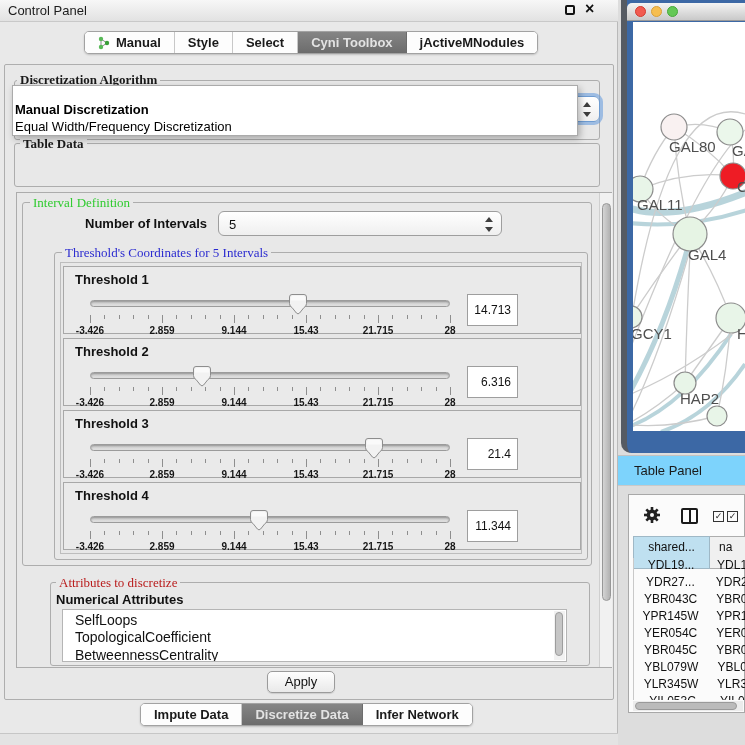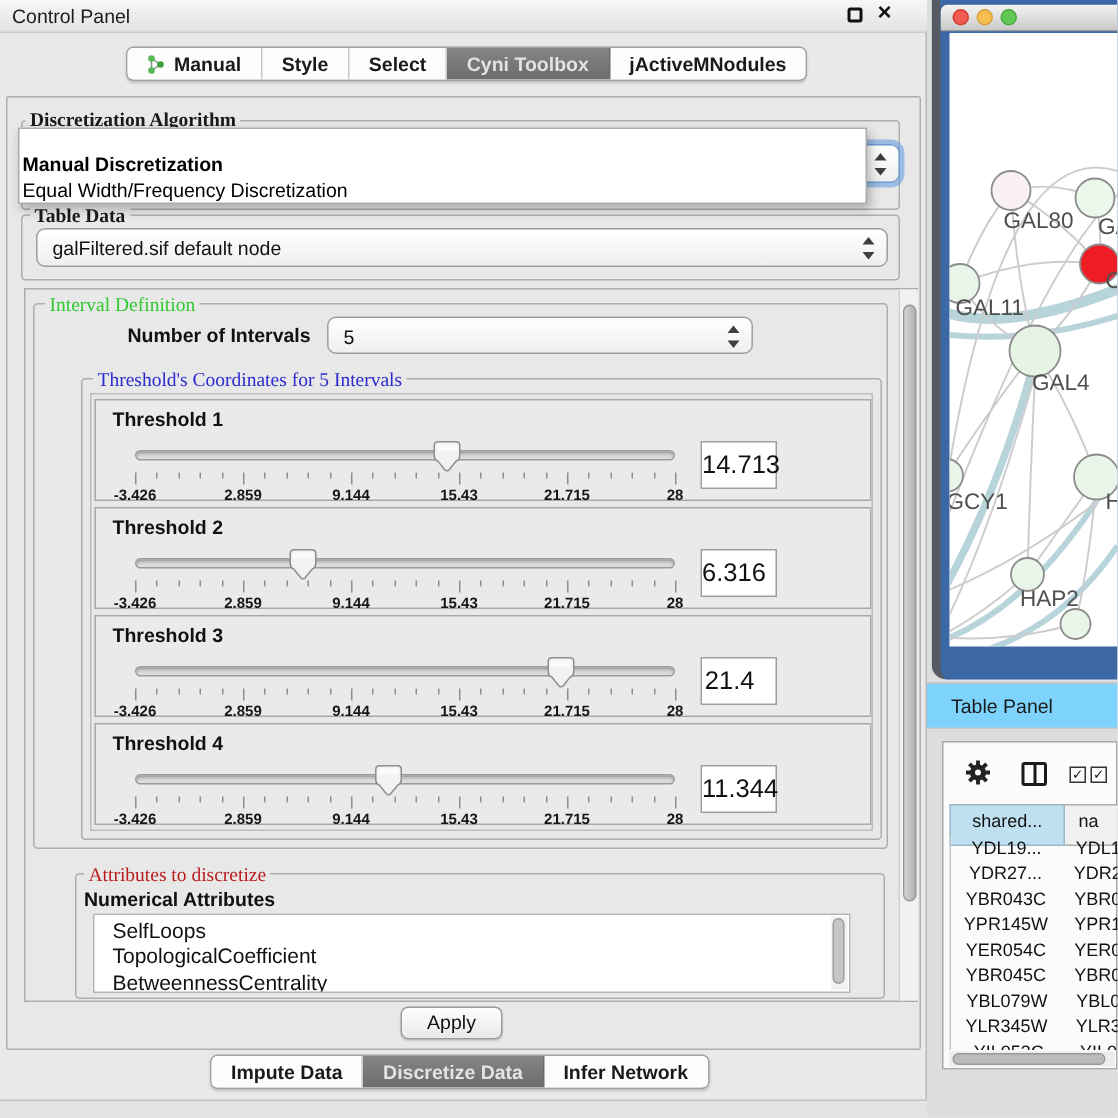--- a/index.html
+++ b/index.html
@@ -63,21 +63,21 @@
   .thr-box{position:absolute;left:63px;width:518px;height:68px;border:1px solid #A8A8A8;background:#EAEAEA;}
   .thr-label{position:absolute;left:11px;top:5px;font-size:13px;font-weight:bold;color:#111;}
   .thr-slider{position:absolute;left:26px;top:26px;width:360px;height:40px;}
   .thr-track{position:absolute;left:0;top:7px;width:100%;height:7px;border:1px solid #9B9B9B;border-radius:5px;background:linear-gradient(#C6C6C6,#E3E3E3);box-shadow:inset 0 1px 2px rgba(0,0,0,.25);}
   .thr-ticks{position:absolute;left:0;top:22px;width:100%;height:9px;}
   .tick{position:absolute;top:0;width:1px;height:4px;background:#8E8E8E;}
   .tick-major{height:8px;}
   .thr-ticklabels{position:absolute;left:0;top:32px;width:100%;height:12px;}
   .ticklabel{position:absolute;transform:translateX(-50%);font-size:10px;font-weight:bold;color:#161616;white-space:nowrap;}
   .thr-thumb{position:absolute;top:0;width:20px;height:22px;}
-  .thr-value{position:absolute;left:403px;top:27px;width:51px;height:32px;background:#FFF;border:1px solid #9E9E9E;font-size:17px;color:#111;text-align:right;line-height:30px;padding-right:14px;}
+  .thr-value{position:absolute;left:403px;top:27px;width:51px;height:32px;background:#FFF;border:1px solid #9E9E9E;font-size:12px;color:#111;text-align:right;line-height:30px;padding-right:6px;}
 
   #fs-attrs{left:50px;top:582px;width:540px;height:84px;}
   #legend-attrs{left:56px;top:575px;color:#b91c1c;}
   #lbl-numattrs{position:absolute;left:56px;top:592px;font-size:13px;font-weight:bold;color:#111;}
   #attr-list{position:absolute;left:62px;top:609px;width:505px;height:53px;background:#FFF;border:1px solid #B5B5B5;overflow:hidden;}
   .attr-item{font-size:14px;color:#111;padding-left:12px;line-height:17.3px;}
   .attr-item:first-child{margin-top:2px;}
   #attr-sb{position:absolute;left:554px;top:611px;width:11px;height:49px;background:#F2F2F2;}
   #attr-sb-thumb{position:absolute;left:1px;top:1px;width:8px;height:44px;border-radius:4px;background:#C6C6C6;border:1px solid #9D9D9D;}
 
@@ -91,21 +91,21 @@
   #net-canvas{position:absolute;left:6px;top:22px;width:112px;height:409px;background:#FFF;overflow:hidden;}
 
   #tp-header{position:absolute;left:618px;top:455px;width:127px;height:31px;background:#7dd3fc;border-top:1px solid #C2C2C2;border-bottom:1px solid #C9C9C9;}
   #tp-title{position:absolute;left:16px;top:7px;font-size:13px;color:#1A1A1A;}
   #tp-box{position:absolute;left:628px;top:494px;width:117px;height:219px;background:#FBFBFB;border:1px solid #A8A8A8;}
   .gear{position:absolute;left:14px;top:11px;}
   .split{position:absolute;left:52px;top:13px;width:17px;height:16px;border:2px solid #1A1A1A;border-radius:2px;}
   .split:after{content:"";position:absolute;left:5.5px;top:0;width:2px;height:12px;background:#1A1A1A;}
   .cb{position:absolute;top:16px;width:11px;height:11px;border:1.5px solid #333;font-size:9px;line-height:9px;text-align:center;color:#222;}
   #cb1{left:84px;} #cb2{left:98px;}
-  #tp-hrow{position:absolute;left:4px;top:41px;height:28px;width:113px;display:flex;}
+  #tp-hrow{position:absolute;left:4px;top:41px;height:33px;width:113px;display:flex;}
   .hc1{width:77px;background:#BFE0F0;border:1px solid #9FB8C6;font-size:12px;text-align:center;line-height:20px;color:#111;}
   .hc2{flex:1;background:#F0F0F0;border-top:1px solid #ADADAD;border-bottom:1px solid #ADADAD;font-size:12px;padding-left:9px;line-height:20px;color:#111;overflow:hidden;}
   #trows{position:absolute;left:4px;top:63px;width:113px;height:142px;overflow:hidden;border-left:1px solid #C9C9C9;}
   .trow{height:17px;display:flex;font-size:12px;color:#111;}
   .tc1{width:77px;text-align:center;white-space:nowrap;overflow:hidden;}
   .tc2{padding-left:9px;white-space:nowrap;overflow:hidden;}
   #tp-hsb{position:absolute;left:4px;top:206px;width:110px;height:10px;background:#ECECEC;}
   #tp-hsb-thumb{position:absolute;left:2px;top:1px;width:102px;height:8px;border-radius:4px;background:#BBBBBB;border:1px solid #9A9A9A;}
 </style>
 </head>
@@ -163,27 +163,20 @@
 
     <div id="popup">
       <div id="algo-options">
           <div class="algo-opt algo-sel">Manual Discretization</div>
           <div class="algo-opt">Equal Width/Frequency Discretization</div>
         </div>
     </div>
 
     <div class="fieldset" id="fs-tabledata"></div>
     <span class="legend" id="legend-tabledata">Table Data</span>
-    <div class="combo" id="tabledata-combo">
-      <span class="combo-text">galFiltered.sif default node</span>
-      <span class="spin">
-          <span class="arr arr-up"></span>
-          <span class="arr arr-down"></span>
-        </span>
-    </div>
 
     <div id="scrollpane"></div>
     <div id="vsb">
         <div id="vsb-thumb"></div>
       </div>
 
     <div class="fieldset" id="fs-interval"></div>
     <span class="legend" id="legend-interval">Interval Definition</span>
     <span id="lbl-noi">Number of Intervals</span>
     <div class="combo" id="noi-combo">

